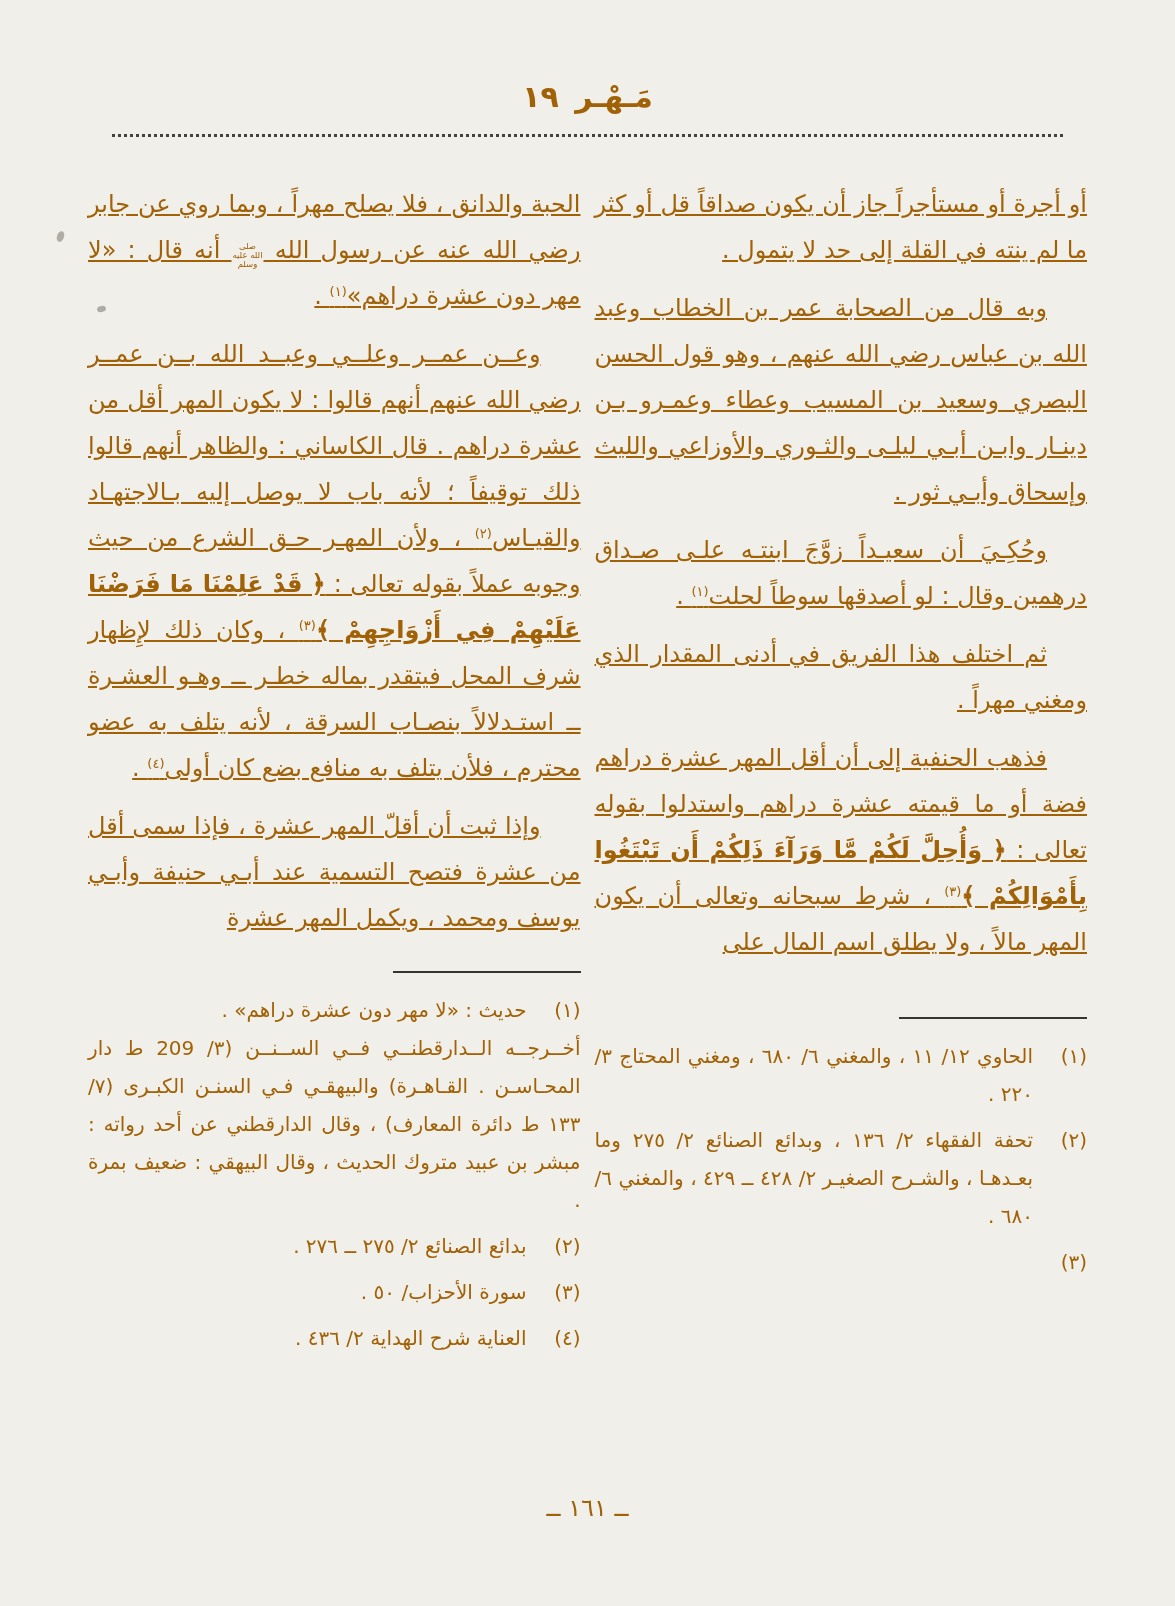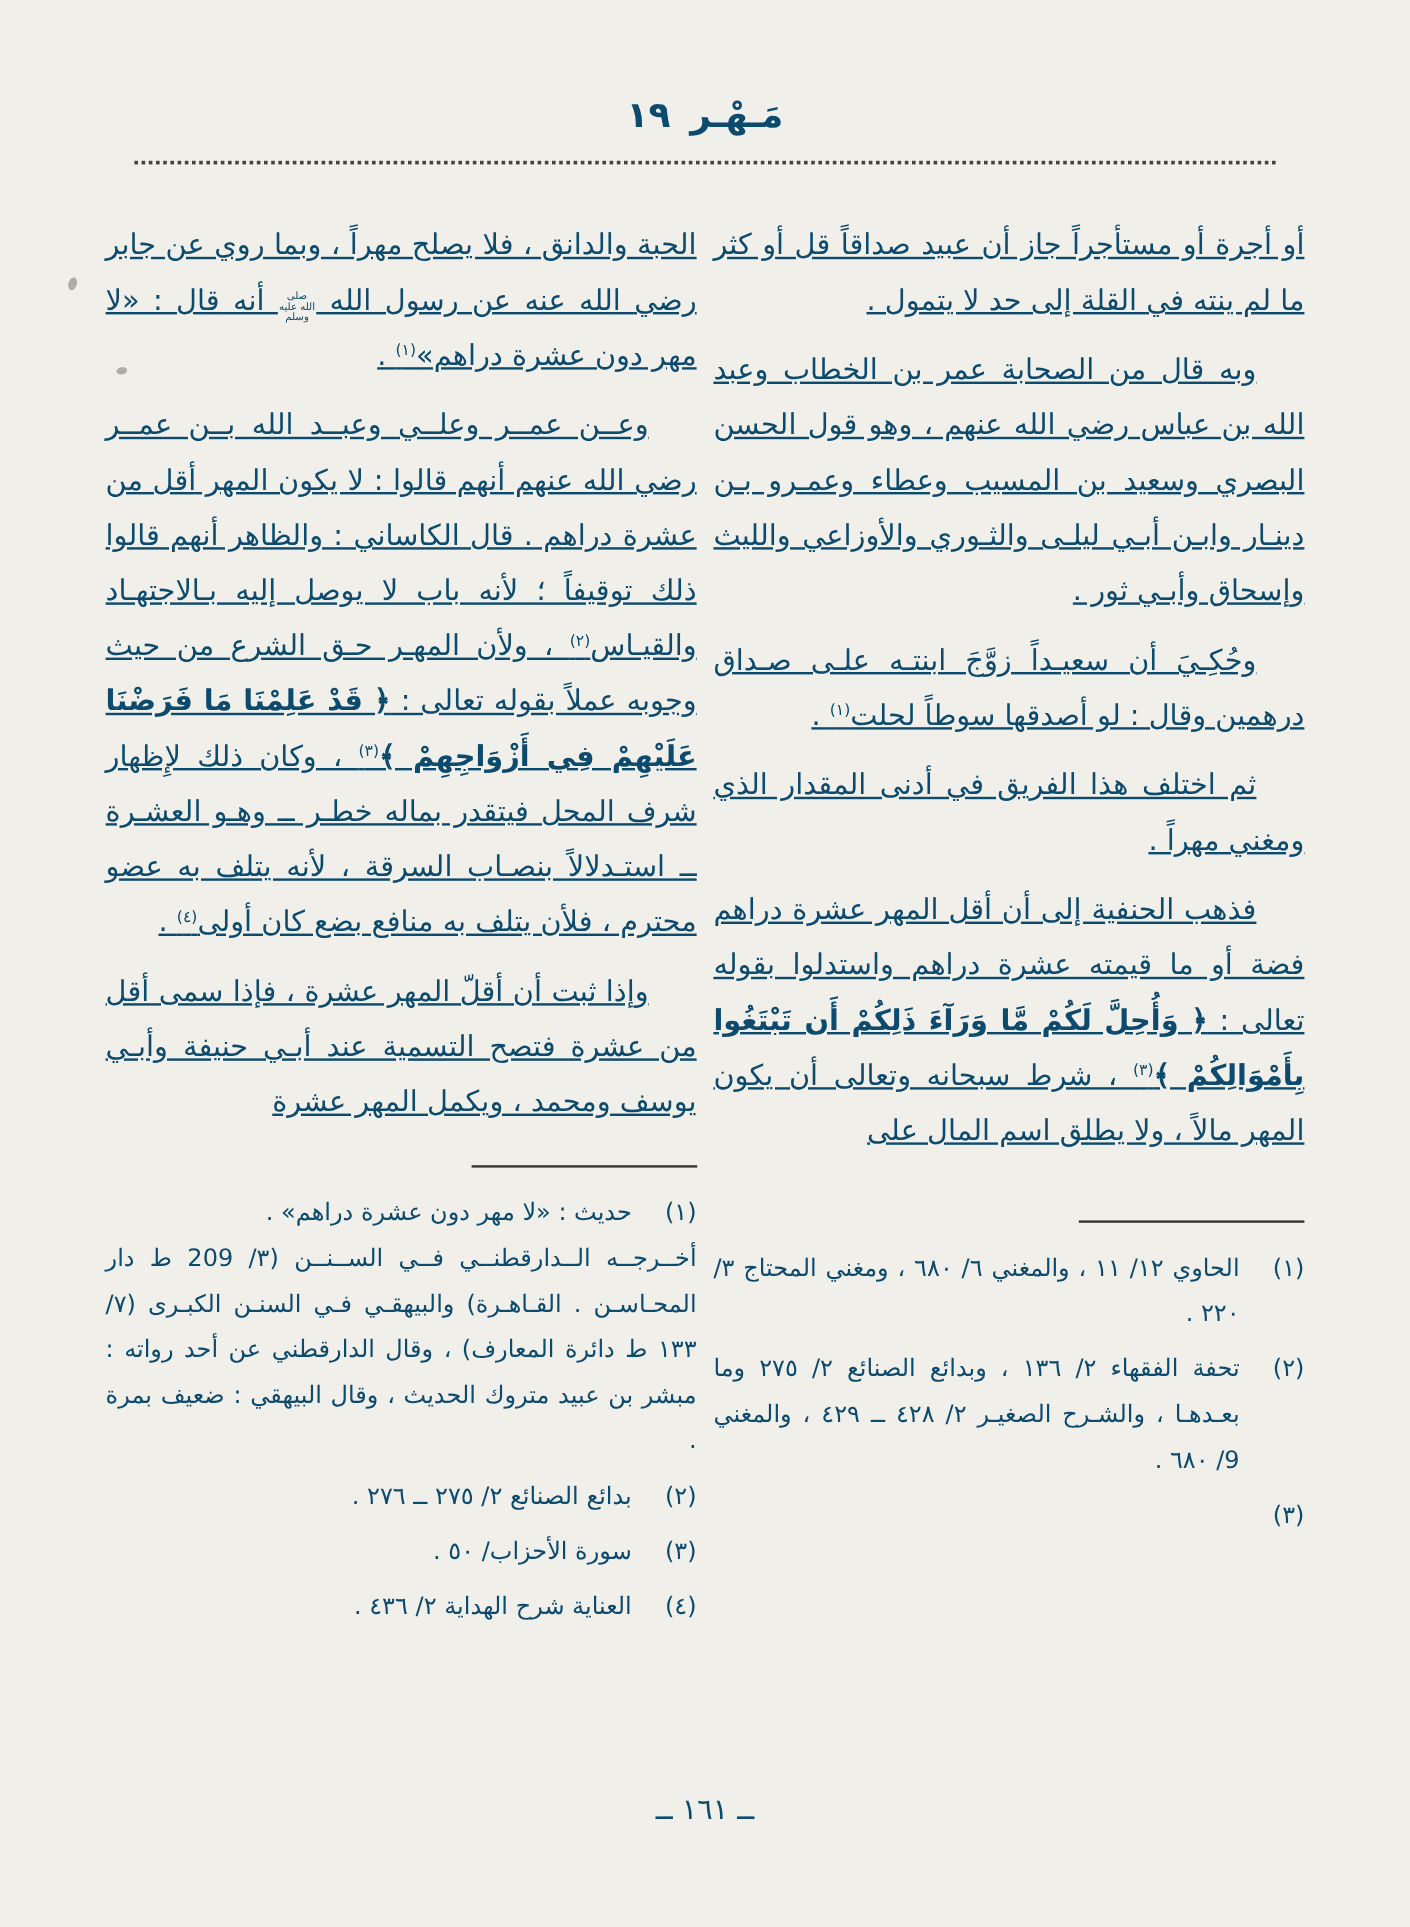--- a/index.html
+++ b/index.html
@@ -5,21 +5,21 @@
   html,body{margin:0;padding:0;}
   body{
     width:1175px;height:1606px;
     background:#e8e6e0;
     font-family:"DejaVu Sans", sans-serif;
   }
   .page{
     position:relative;
     width:1175px;height:1606px;
     background:#f1efe9;
-    color:#0c4a6e;
+    color:#a16207;
     overflow:hidden;
   }
   .page-header{
     padding-top:76px;
     text-align:center;
     font-size:30px;
     font-weight:bold;
     line-height:42px;
     letter-spacing:0;
   }
@@ -102,38 +102,38 @@
     <span class="hdr-title">مَـهْـر</span>
     <span class="hdr-num">١٩</span>
   </header>
 
   <div class="dotted-rule"></div>
 
   <main class="columns">
 
     <section class="col" id="col-right">
       <div class="col-text">
-          <p class="para"><span>أو أجرة أو مستأجراً جاز أن عبيد صداقاً قل أو كثر ما لم ينته في القلة إلى حد لا يتمول .</span></p>
+          <p class="para"><span>أو أجرة أو مستأجراً جاز أن يكون صداقاً قل أو كثر ما لم ينته في القلة إلى حد لا يتمول .</span></p>
           <p class="para indent"><span>وبه قال من الصحابة عمر بن الخطاب وعبد الله بن عباس رضي الله عنهم ، وهو قول الحسن البصري وسعيد بن المسيب وعطاء وعمـرو بـن دينـار وابـن أبـي ليلـى والثـوري والأوزاعي والليث وإسحاق وأبـي ثور .</span></p>
           <p class="para indent"><span>وحُكِـيَ أن سعيـداً زوَّجَ ابنتـه علـى صـداق درهمين وقال : لو أصدقها سوطاً لحلت</span><sup class="ref">(١)</sup><span> .</span></p>
           <p class="para indent"><span>ثم اختلف هذا الفريق في أدنى المقدار الذي ومغني مهراً .</span></p>
           <p class="para indent"><span>فذهب الحنفية إلى أن أقل المهر عشرة دراهم فضة أو ما قيمته عشرة دراهم واستدلوا بقوله تعالى : </span><span class="verse">﴿ وَأُحِلَّ لَكُمْ مَّا وَرَآءَ ذَلِكُمْ أَن تَبْتَغُوا بِأَمْوَالِكُمْ ﴾</span><sup class="ref">(٣)</sup><span> ، شرط سبحانه وتعالى أن يكون المهر مالاً ، ولا يطلق اسم المال على</span></p>
         </div>
       <div class="fn-rule"></div>
       <div class="fns">
           <div class="fn">
             <div class="fn-row">
               <span class="fn-marker">(١)</span>
               <span class="fn-text">الحاوي ١٢/ ١١ ، والمغني ٦/ ٦٨٠ ، ومغني المحتاج ٣/ ٢٢٠ .</span>
             </div>
           </div>
           <div class="fn">
             <div class="fn-row">
               <span class="fn-marker">(٢)</span>
-              <span class="fn-text">تحفة الفقهاء ٢/ ١٣٦ ، وبدائع الصنائع ٢/ ٢٧٥ وما بعـدهـا ، والشـرح الصغيـر ٢/ ٤٢٨ ــ ٤٢٩ ، والمغني 9/ ٦٨٠ .</span>
+              <span class="fn-text">تحفة الفقهاء ٢/ ١٣٦ ، وبدائع الصنائع ٢/ ٢٧٥ وما بعـدهـا ، والشـرح الصغيـر ٢/ ٤٢٨ ــ ٤٢٩ ، والمغني ٦/ ٦٨٠ .</span>
             </div>
           </div>
           <div class="fn">
             <div class="fn-row">
               <span class="fn-marker">(٣)</span>
             </div>
           </div>
         </div>
     </section>
 

